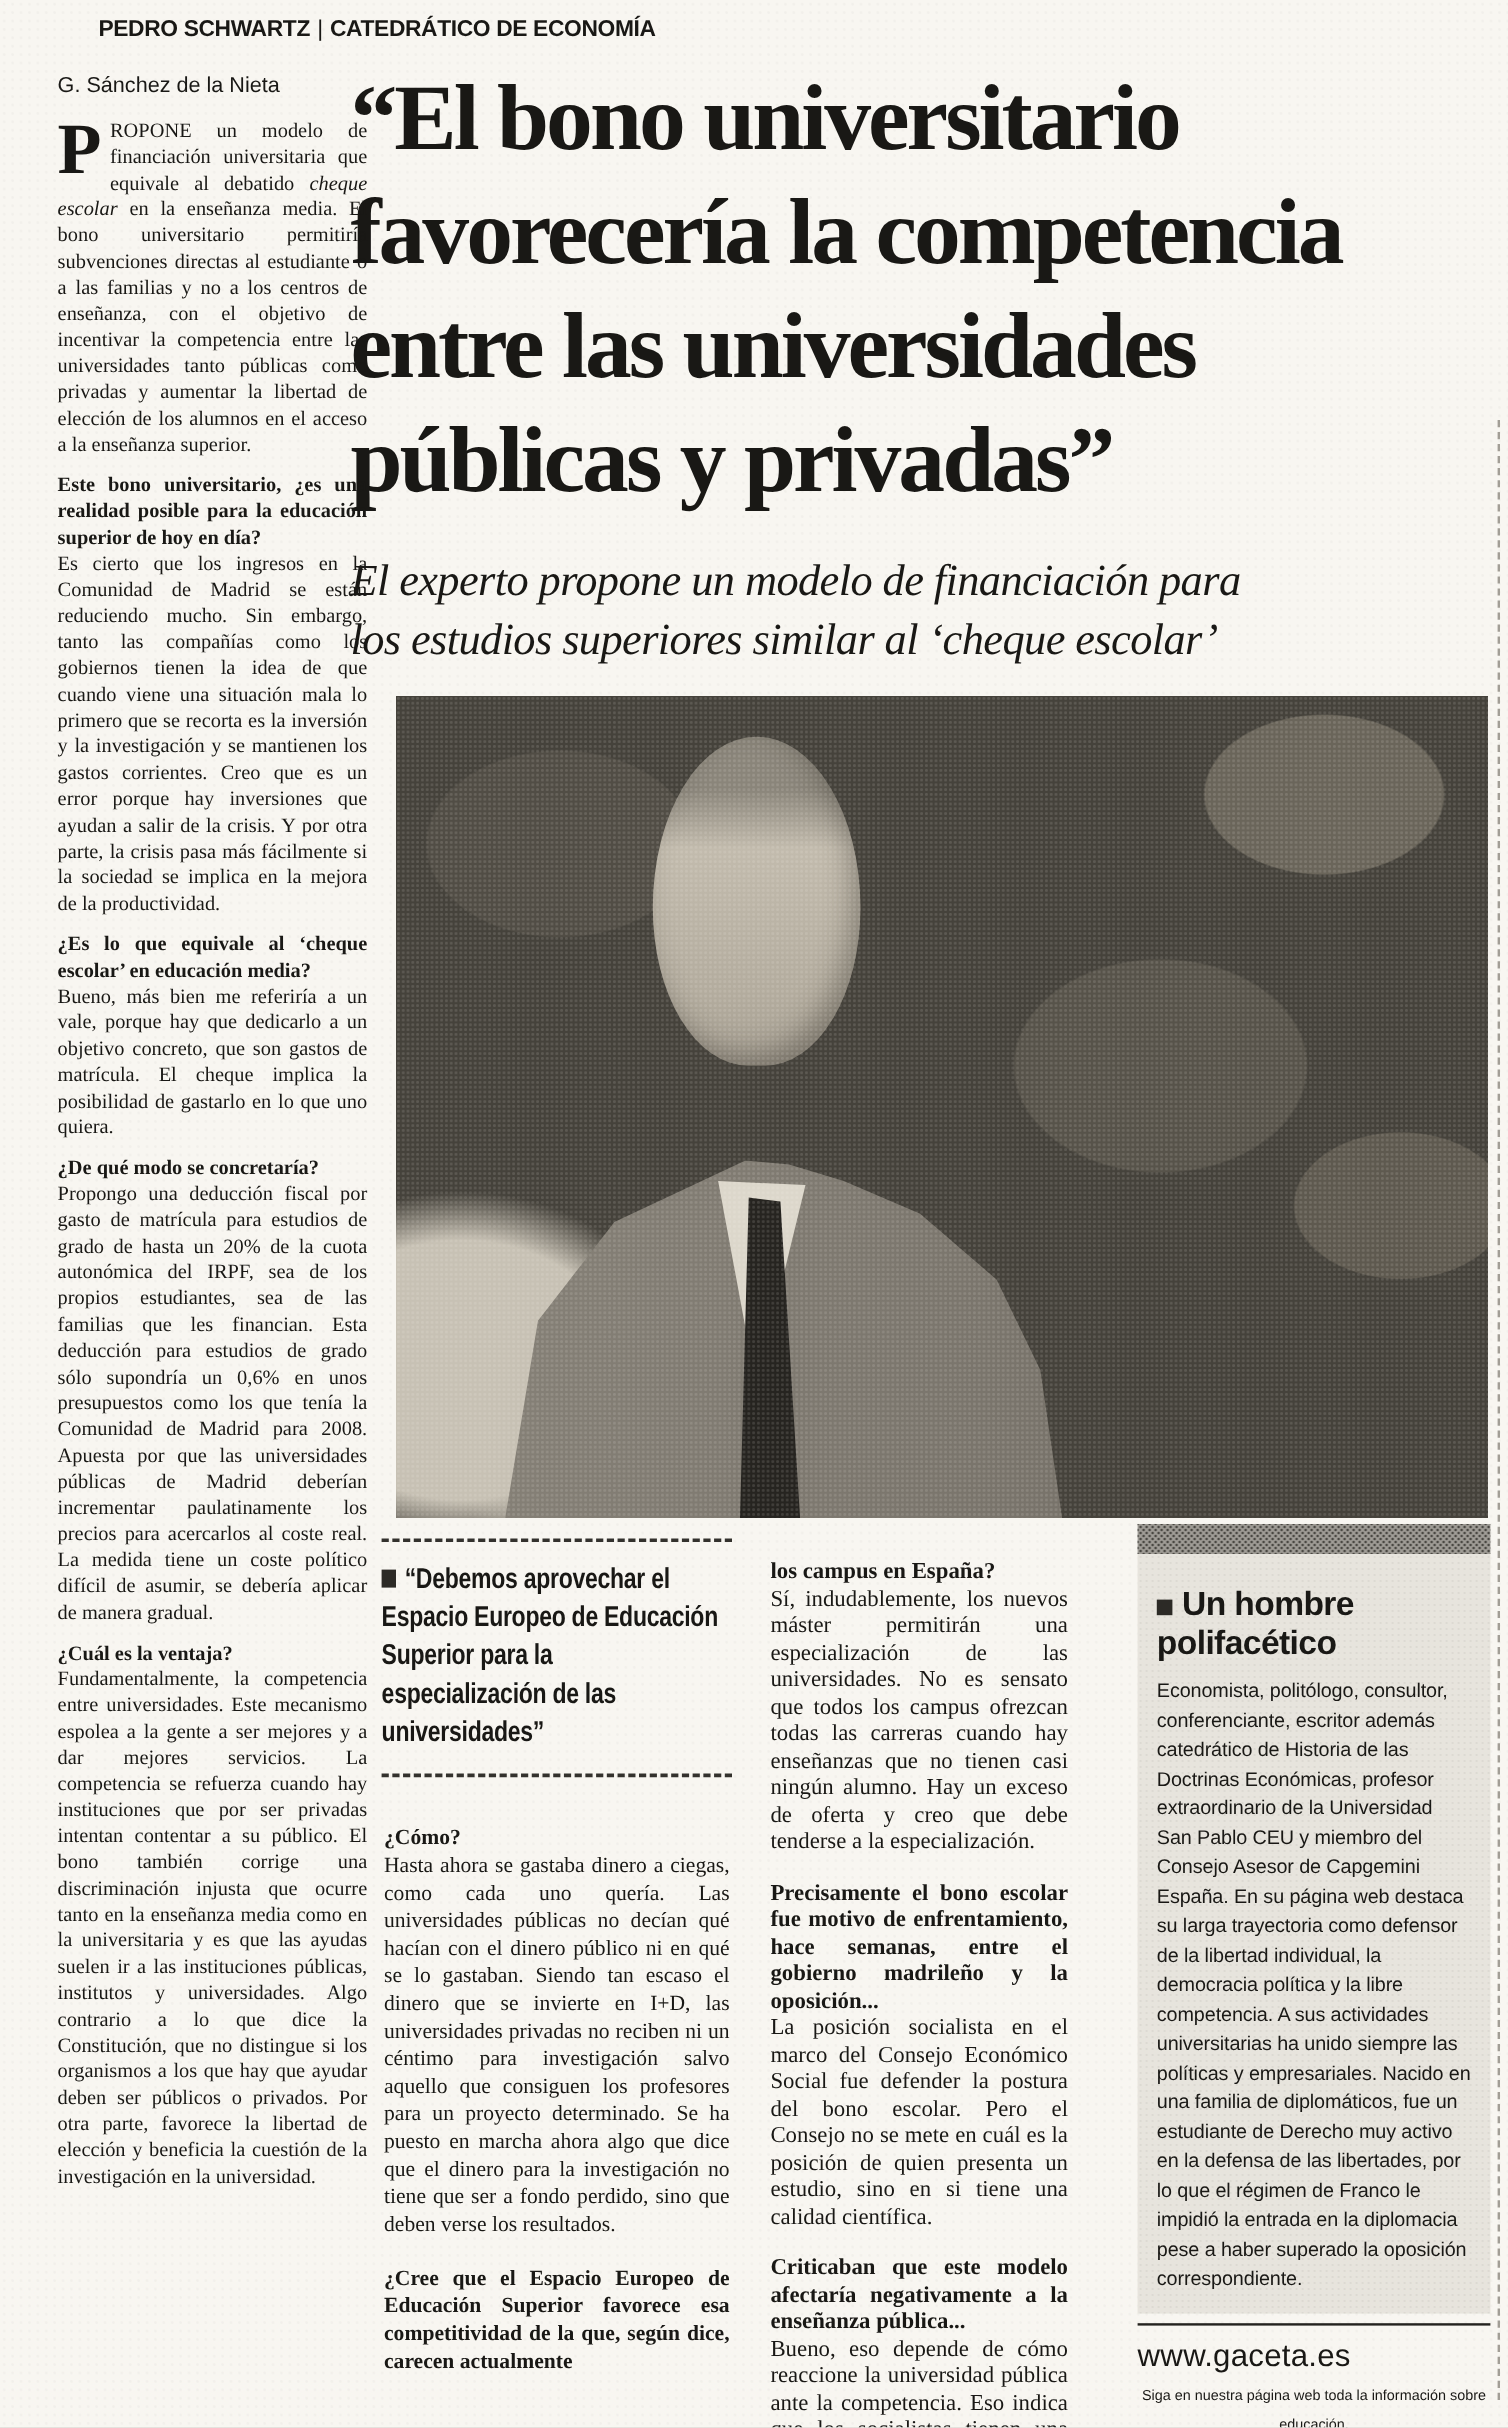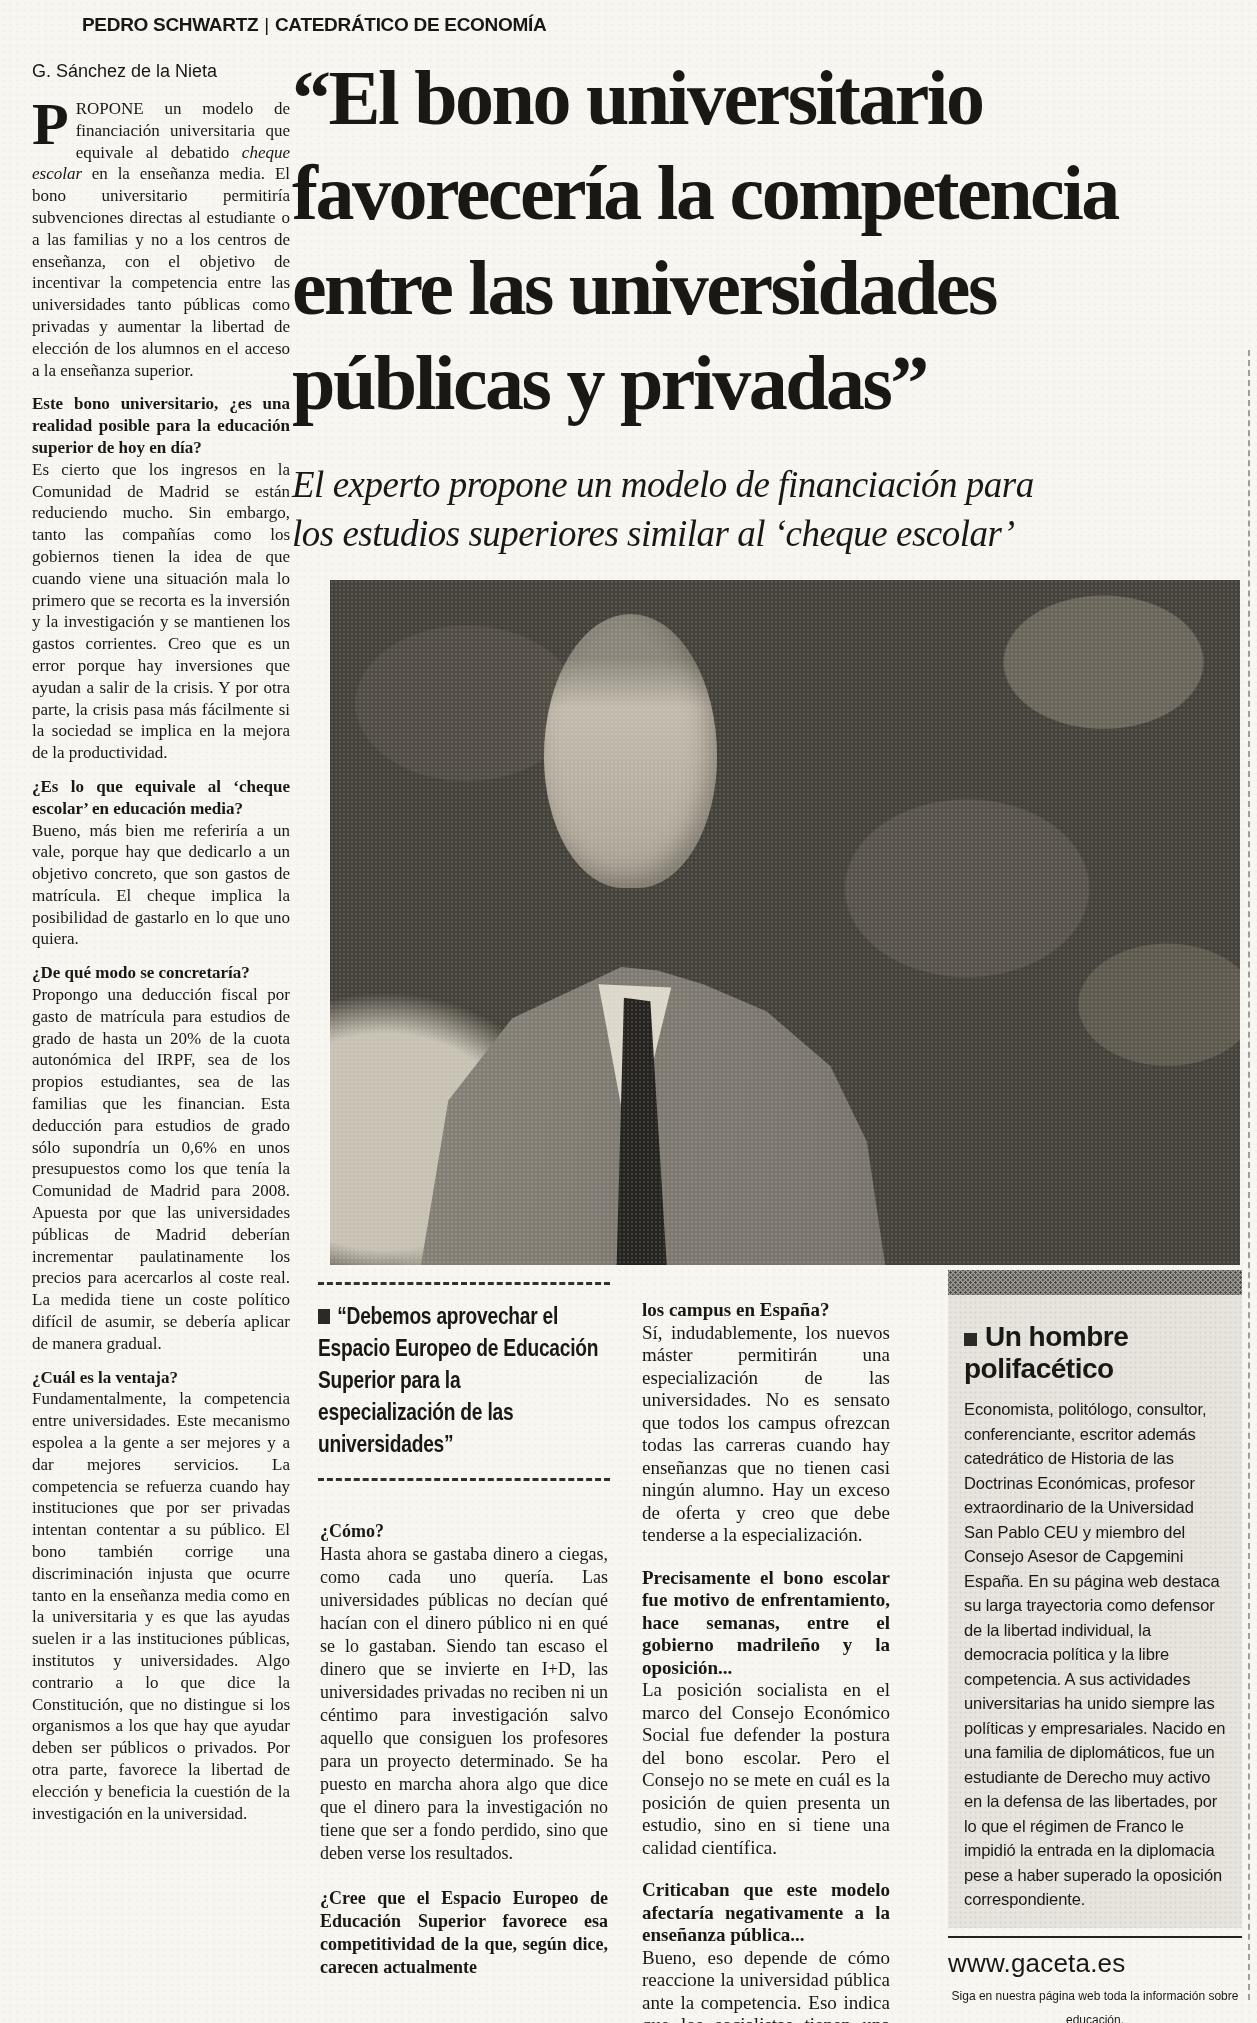--- a/index.html
+++ b/index.html
@@ -13,21 +13,21 @@
   }
   
   .kicker{
     position:absolute;left:42px;top:14px;
     font-family:"Liberation Sans","DejaVu Sans",sans-serif;
     font-weight:700;font-size:19px;letter-spacing:-.3px;white-space:nowrap;margin-left:40px;
   }
   .kicker .sep{font-weight:400;padding:0 6px;}
   
   .left-col{
-    position:absolute;left:32px;top:60px;width:258px;
+    position:absolute;left:48px;top:60px;width:258px;
     font-size:17px;line-height:21.8px;text-align:justify;
   }
   .byline{
     font-family:"Liberation Sans","DejaVu Sans",sans-serif;
     font-size:18px;line-height:22px;margin:0 0 16px 0;text-align:left;
   }
   .dropcap{
     float:left;font-size:60px;line-height:47px;font-weight:700;
     padding:3px 7px 0 0;
   }

